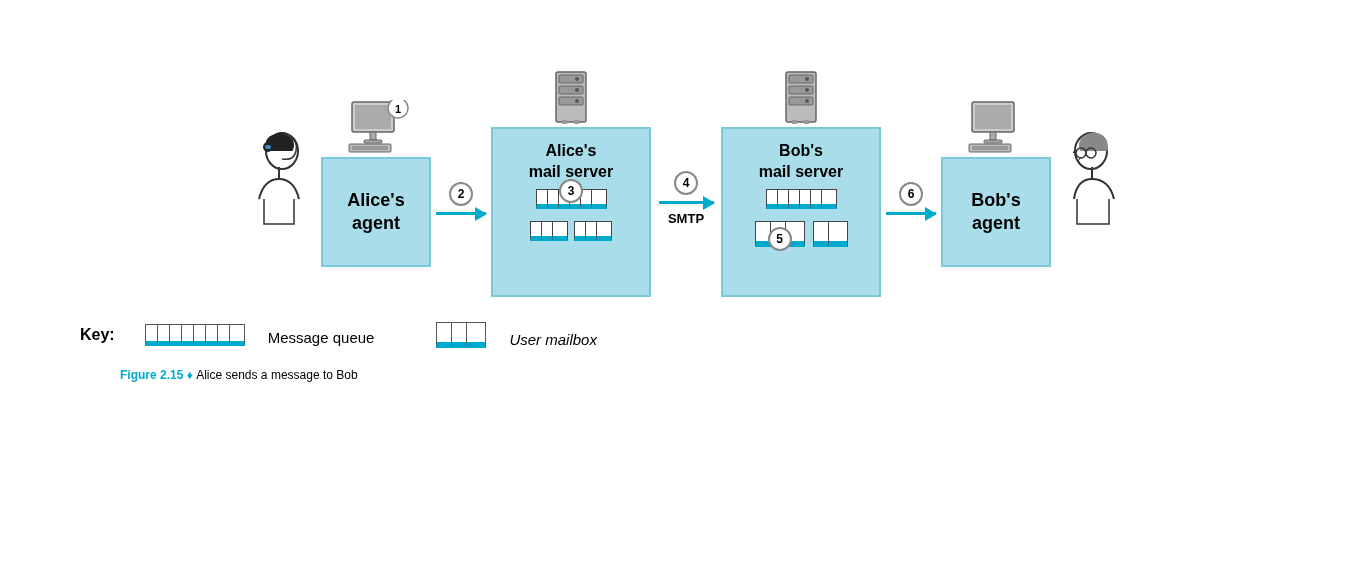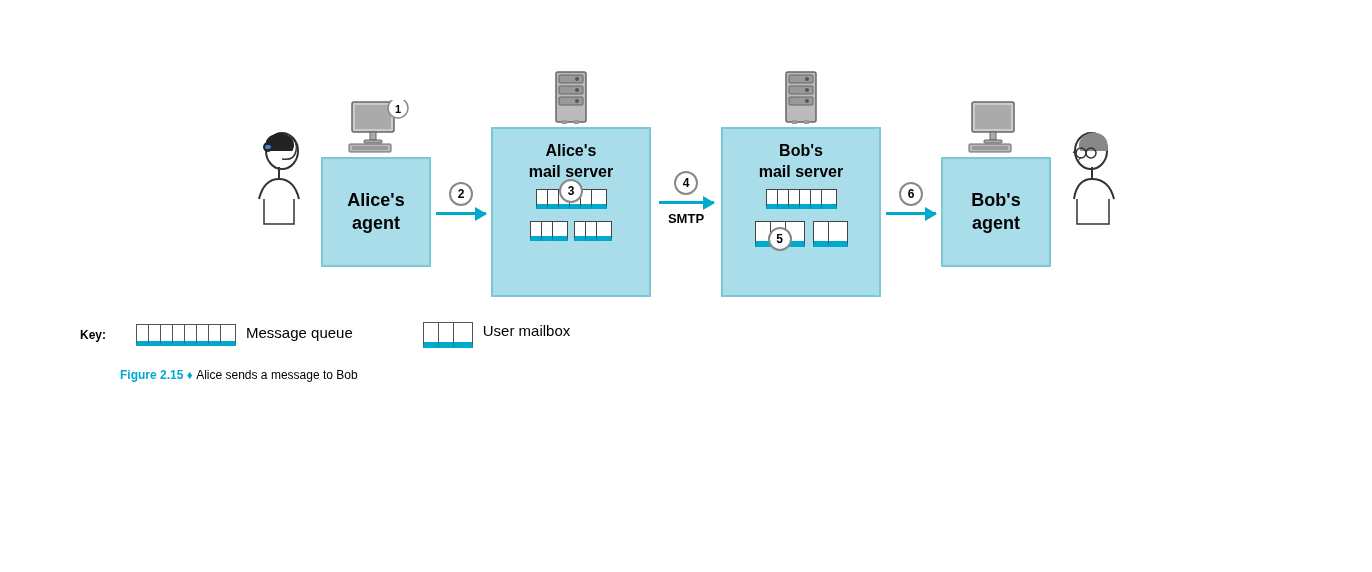--- a/index.html
+++ b/index.html
@@ -57,29 +57,29 @@
 
     
     .key-section {
       display: flex;
       align-items: center;
       gap: 30px;
       padding: 15px 0 5px 40px;
     }
 
     .key-label {
-      font-size: 12px;
+      font-size: 16px;
       font-weight: bold;
       color: #000;
     }
 
     .key-item {
       display: flex;
-      align-items: flex-start;
-      gap: 10px;
+      align-items: flex-end;
+      gap: 23px;
     }
 
     .key-item-label {
       font-size: 15px;
       color: #000;
     }
 
     
     .figure-caption {
       padding: 5px 0 0 40px;
@@ -434,21 +434,21 @@
           <div class="key-q-page"></div>
           <div class="key-q-page"></div>
           <div class="key-q-page"></div>
           <div class="key-q-page"></div>
           <div class="key-q-page"></div>
           <div class="key-q-page"></div>
         </div>
         <span class="key-item-label">Message queue</span>
       </div>
 
-      <div class="key-item" style="margin-left:40px;">
+      <div class="key-item" style="margin-left:32px;font-style:italic;">
         <div class="key-queue-visual">
           <div class="key-mb-page"></div>
           <div class="key-mb-page" style="margin-left:-5px;"></div>
           <div class="key-mb-page" style="margin-left:-5px;"></div>
         </div>
         <span class="key-item-label">User mailbox</span>
       </div>
     </div>
 
     <div class="figure-caption">

